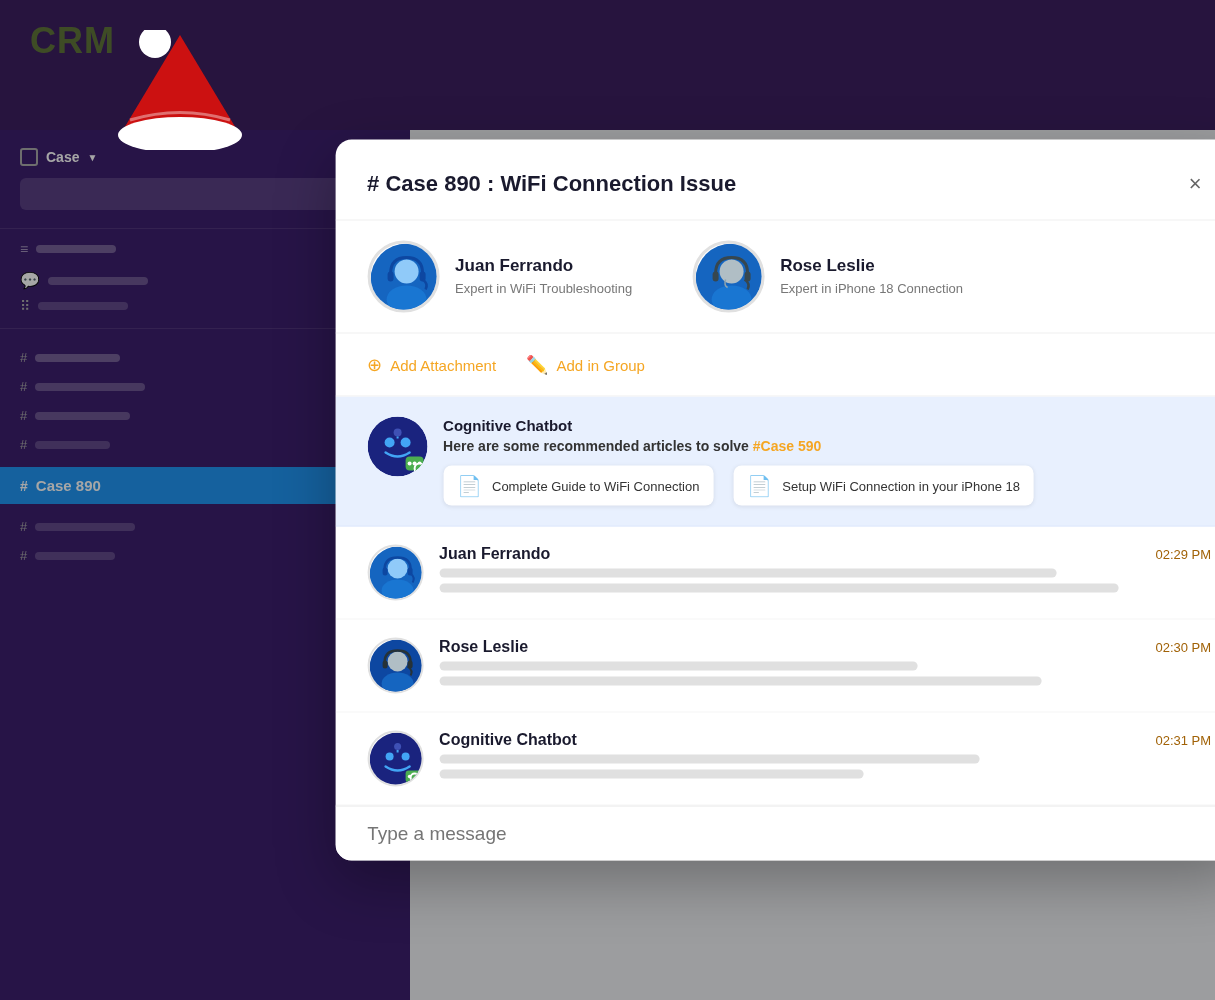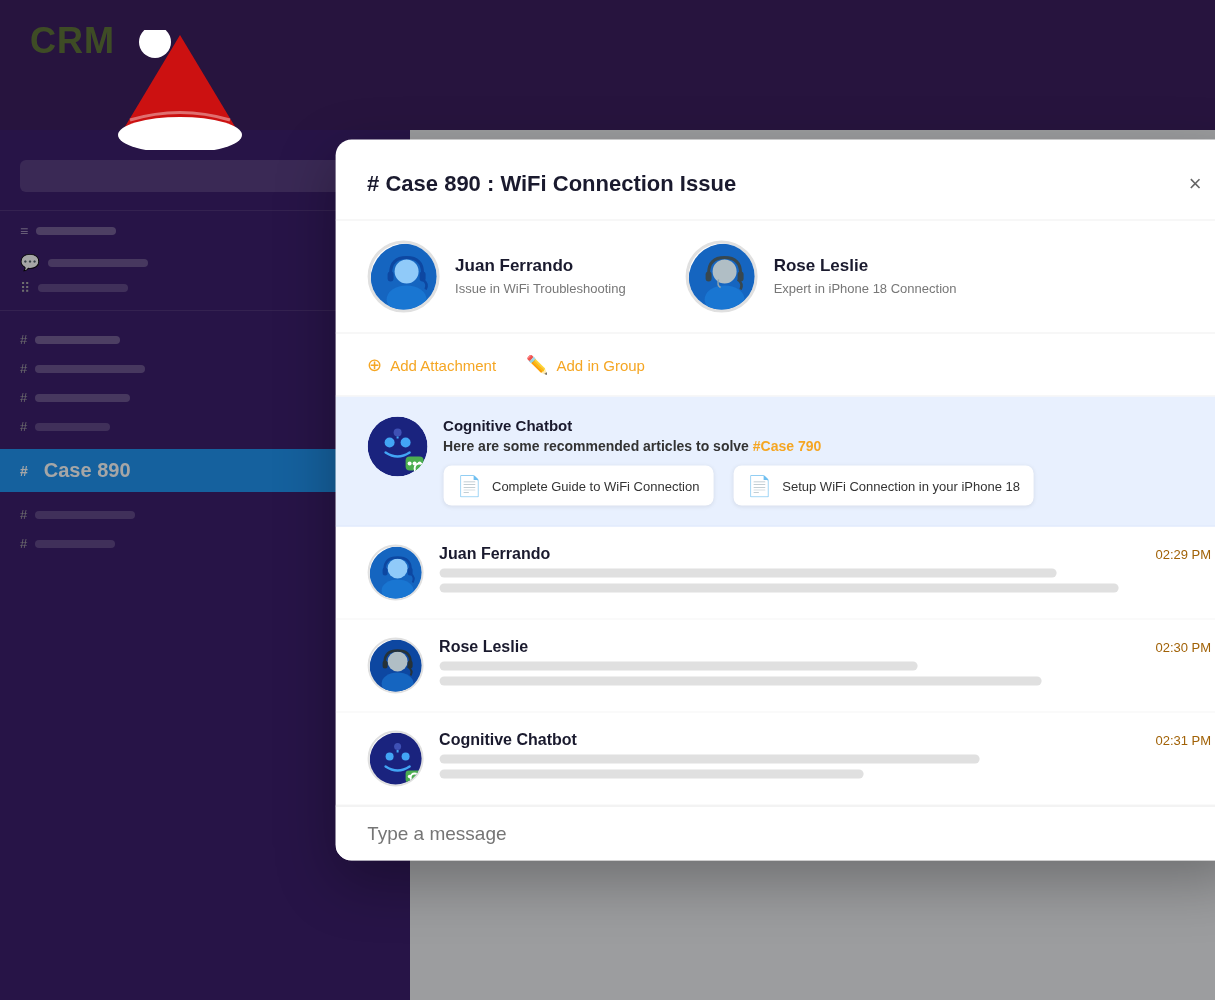--- a/index.html
+++ b/index.html
@@ -386,20 +386,26 @@
 </head>
 <body>
 
 <div class="bg-app">
   <div class="bg-topbar">
     <span class="bg-crm-title">CRM</span>
   </div>
 
   <div class="bg-sidebar">
     <div class="sidebar-top-section">
+      <div class="sidebar-dropdown">
+        <div style="width:18px;height:18px;border:2px solid #aaa;border-radius:3px;"></div>
+        <span>Case</span>
+        <span style="font-size:10px;">▼</span>
+        <div style="margin-left:auto;">🔔</div>
+      </div>
       <div class="sidebar-search-bar"></div>
     </div>
 
     <div class="sidebar-section-label">
       <div style="width:80px;height:8px;background:rgba(255,255,255,0.3);border-radius:4px;"></div>
     </div>
 
     <div style="padding:8px 20px 4px;">
       <div style="display:flex;align-items:center;gap:8px;">
         <span style="color:#aaa;font-size:16px;">💬</span>
@@ -431,21 +437,21 @@
         <div style="width:30px;height:14px;background:rgba(255,255,255,0.15);border-radius:7px;margin-left:auto;"></div>
       </div>
       <div style="padding:7px 20px;display:flex;align-items:center;gap:8px;">
         <span style="color:#aaa;font-size:13px;">#</span>
         <div style="width:75px;height:8px;background:rgba(255,255,255,0.2);border-radius:4px;"></div>
       </div>
     </div>
 
     <div style="padding:10px 20px;display:flex;align-items:center;gap:8px;background:#2196f3;margin:4px 0;">
       <span style="color:white;font-size:14px;font-weight:bold;">#</span>
-      <span style="color:white;font-size:20px;font-weight:700;margin-left:8px;">Case 890</span>
+      <span style="color:white;font-size:15px;font-weight:700;">Case 890</span>
     </div>
 
     <div style="padding:4px 0;">
       <div style="padding:7px 20px;display:flex;align-items:center;gap:8px;">
         <span style="color:#aaa;font-size:13px;">#</span>
         <div style="width:100px;height:8px;background:rgba(255,255,255,0.2);border-radius:4px;"></div>
         <div style="width:28px;height:12px;background:rgba(255,255,255,0.15);border-radius:6px;margin-left:auto;"></div>
       </div>
       <div style="padding:7px 20px;display:flex;align-items:center;gap:8px;">
         <span style="color:#aaa;font-size:13px;">#</span>
@@ -505,21 +511,21 @@
 
           <path d="M20,30 Q20,14 36,14 Q52,14 52,30" stroke="#0d47a1" stroke-width="3" fill="none"></path>
           <rect x="17" y="28" width="6" height="10" rx="3" fill="#0d47a1"></rect>
           <rect x="49" y="28" width="6" height="10" rx="3" fill="#0d47a1"></rect>
 
           <path d="M52,36 Q58,40 55,46" stroke="#0d47a1" stroke-width="2.5" fill="none"></path>
         </svg>
       </div>
       <div class="agent-info">
         <div class="agent-info-name">Juan Ferrando</div>
-        <div class="agent-info-role">Issue in WiFi Troubleshooting</div>
+        <div class="agent-info-role">Expert in WiFi Troubleshooting</div>
       </div>
     </div>
 
     <div class="agent-card">
       <div class="agent-avatar">
         <svg viewBox="0 0 72 72" width="72" height="72" xmlns="http://www.w3.org/2000/svg">
           <circle cx="36" cy="36" r="36" fill="#1565c0"></circle>
           <circle cx="36" cy="28" r="12" fill="#b0bec5"></circle>
           <ellipse cx="36" cy="56" rx="20" ry="14" fill="#1976d2"></ellipse>
 
@@ -566,21 +572,21 @@
             <rect x="38" y="40" width="18" height="14" rx="4" fill="#4caf50"></rect>
             <circle cx="42" cy="47" r="2" fill="white"></circle>
             <circle cx="47" cy="47" r="2" fill="white"></circle>
             <circle cx="52" cy="47" r="2" fill="white"></circle>
           </svg>
           <div class="online-dot"></div>
         </div>
         <div class="chatbot-msg-content">
           <div class="chatbot-sender-name">Cognitive Chatbot</div>
           <div class="chatbot-msg-text">
-            <span>Here are some recommended articles to solve </span><span style="color:#f5a623;font-weight:700;">#Case 790</span>
+            <span>Here are some recommended articles to solve </span><span style="color:#f5a623;font-weight:700;">#Case 590</span>
           </div>
           <div class="chatbot-articles">
             <div class="article-card">
               <span class="article-icon">📄</span>
               <span>Complete Guide to WiFi Connection</span>
             </div>
             <div class="article-card">
               <span class="article-icon">📄</span>
               <span>Setup WiFi Connection in your iPhone 18</span>
             </div>

